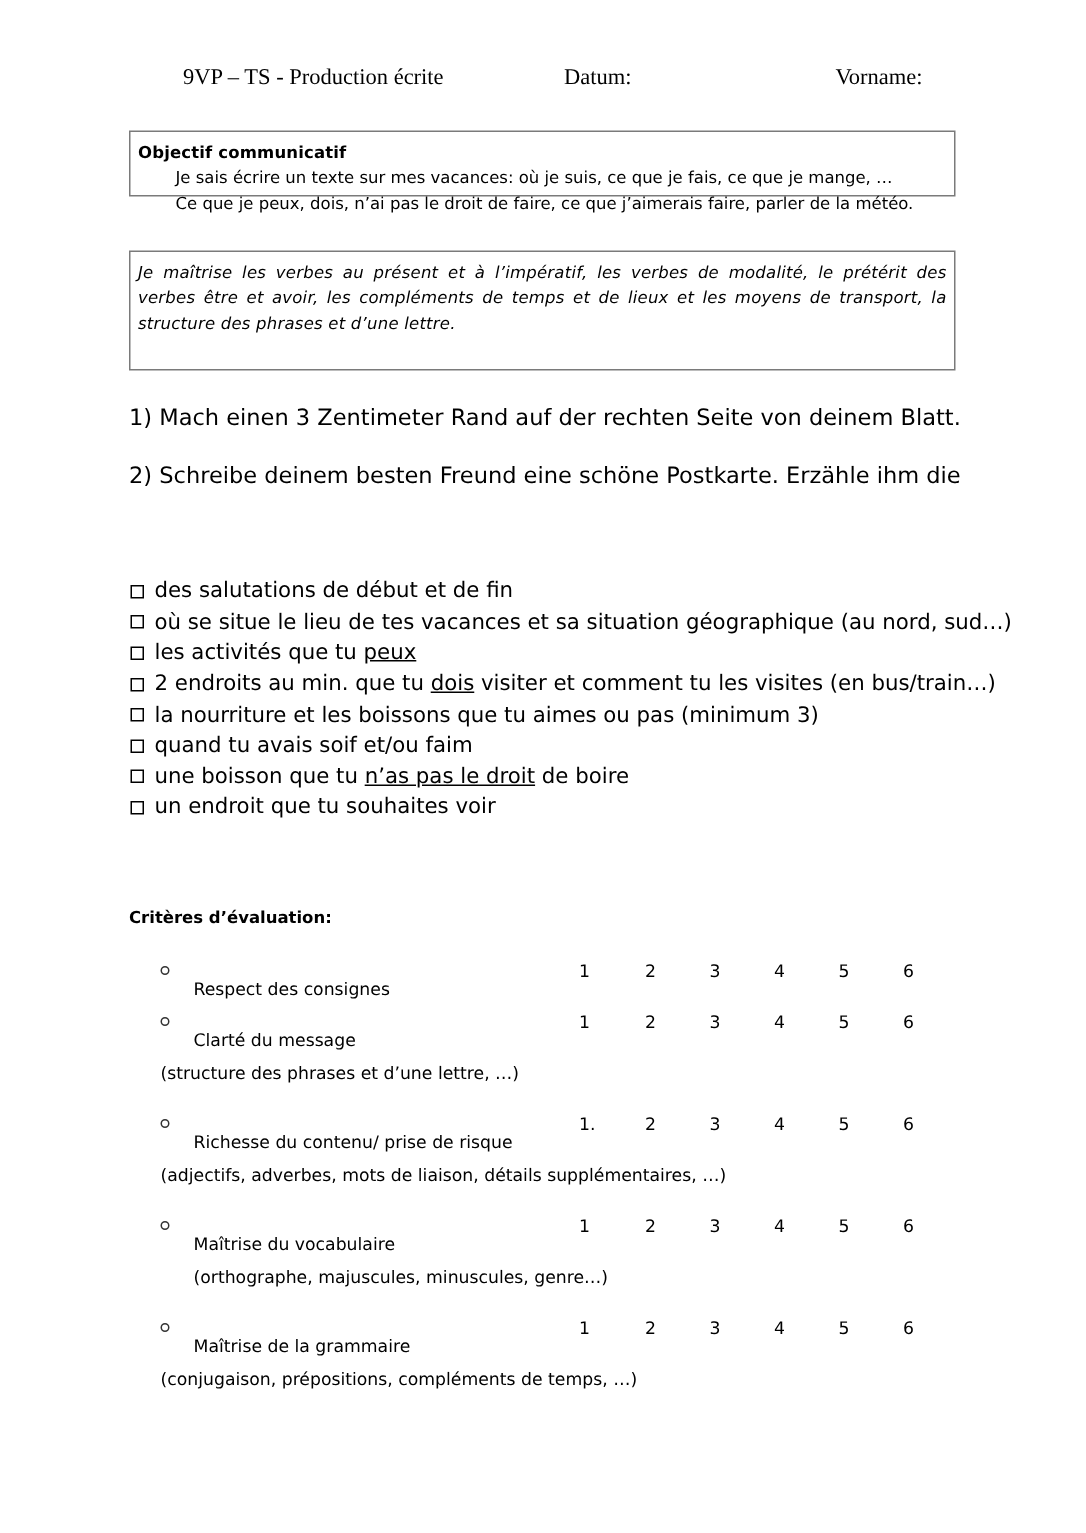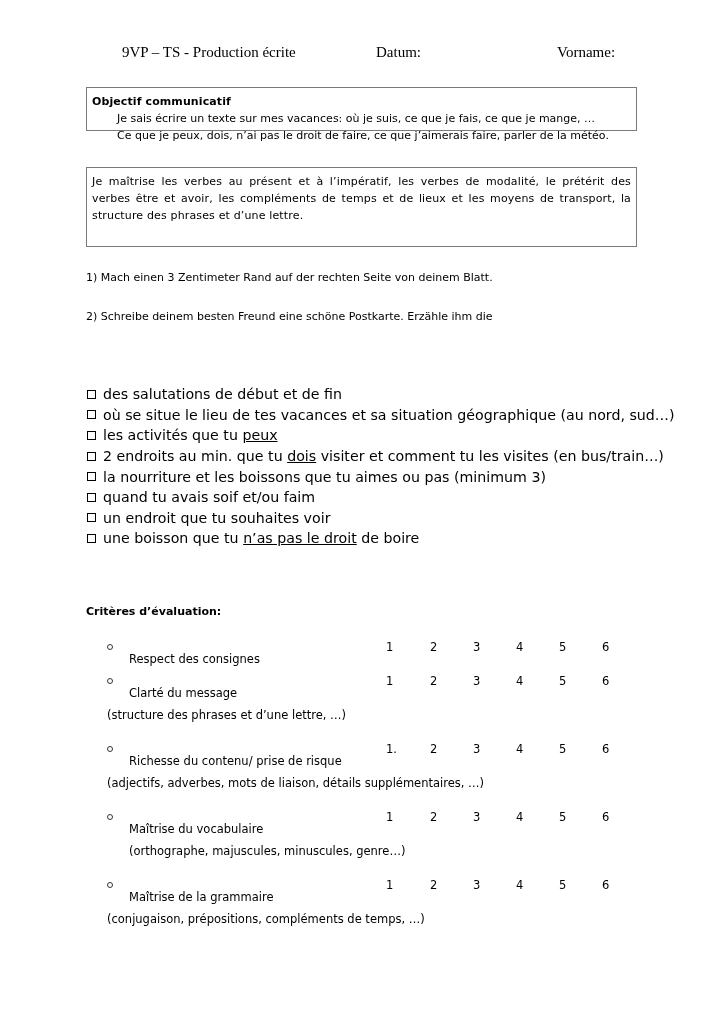--- a/index.html
+++ b/index.html
@@ -24,26 +24,26 @@
       position: absolute; left: 86px; width: 551px;
       border: 1px solid #7a7a7a;
       font-size: 11px; line-height: 17px;
       padding: 5px 5px 4px 5px;
     }
     .box1 { top: 87px; height: 44px; }
     .box2 { top: 167px; height: 80px; }
     .box-title { font-weight: bold; display: block; letter-spacing: 0.1px; }
     .box1 .box-body { display: block; margin-left: 25px; }
     .box2 .box-body { display: block; text-align: justify; letter-spacing: 0.15px; }
-    .box2 .box-body .line { display: block; text-align: justify; text-align-last: justify; }
+    .box2 .box-body .line { display: block; text-align: justify; text-align-last: justify; font-style: italic; }
     .box2 .box-body .line.last { text-align-last: left; }
 
     .instr {
       position: absolute; left: 86px; width: 560px;
-      font-size: 11px; line-height: 20px;
+      font-size: 15px; line-height: 20px;
     }
     .instr1 { top: 268px; }
     .instr2 { top: 307px; }
 
     .checklist {
       position: absolute; left: 86px; top: 384px; width: 570px;
       list-style: none;
     }
     .check-item {
       height: 20.6px; font-size: 14.2px; line-height: 20px;
@@ -130,28 +130,28 @@
   <li class="check-item">
     <span class="checkbox"></span>
     <span>la nourriture et les boissons que tu aimes ou pas (minimum 3)</span>
   </li>
   <li class="check-item">
     <span class="checkbox"></span>
     <span>quand tu avais soif et/ou faim</span>
   </li>
   <li class="check-item">
     <span class="checkbox"></span>
-    <span>un endroit que tu souhaites voir</span>
-  </li>
-  <li class="check-item">
-    <span class="checkbox"></span>
     <span style="white-space:pre">une boisson que tu </span>
       <span class="u">n’as pas le droit</span>
       <span style="white-space:pre"> de boire</span>
   </li>
+  <li class="check-item">
+    <span class="checkbox"></span>
+    <span>un endroit que tu souhaites voir</span>
+  </li>
 </ul>
 
 <div class="crit-title">Critères d’évaluation:</div>
 
 <div class="crit-row" style="top:640px">
   <span class="bullet"></span>
   <span class="label">Respect des consignes</span>
   <span class="score s1">1</span>
   <span class="score s2">2</span>
   <span class="score s3">3</span>

